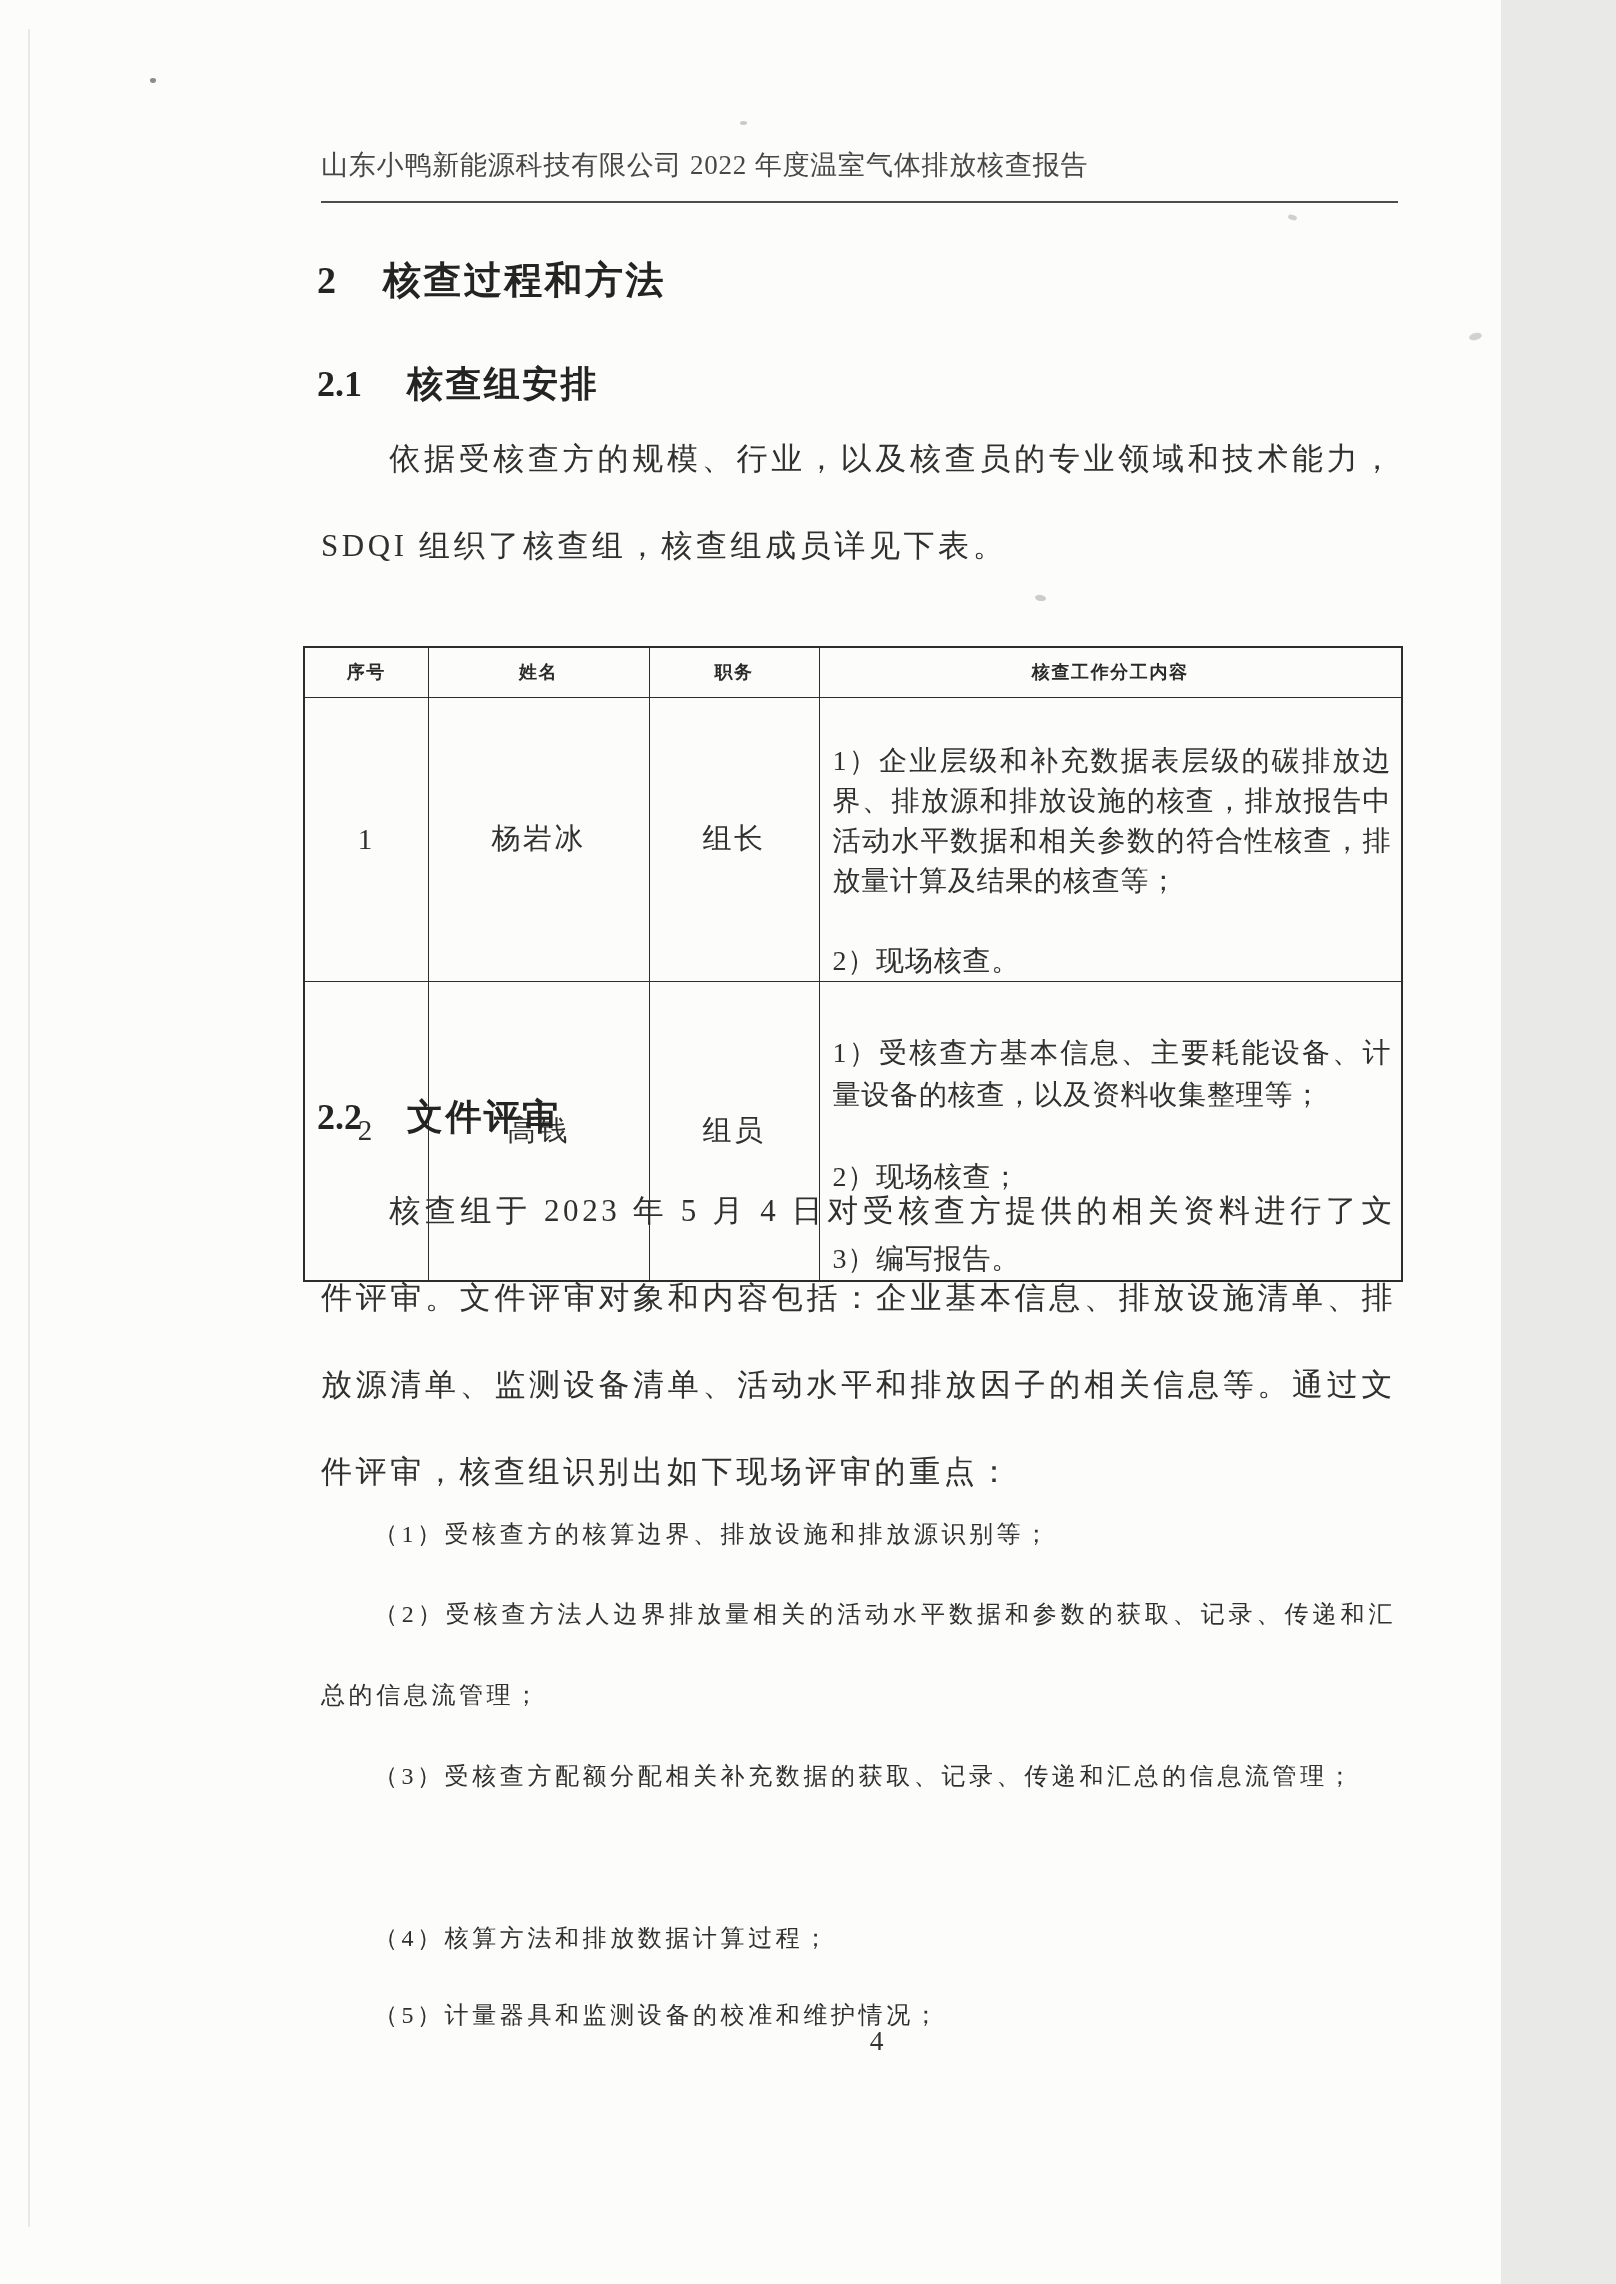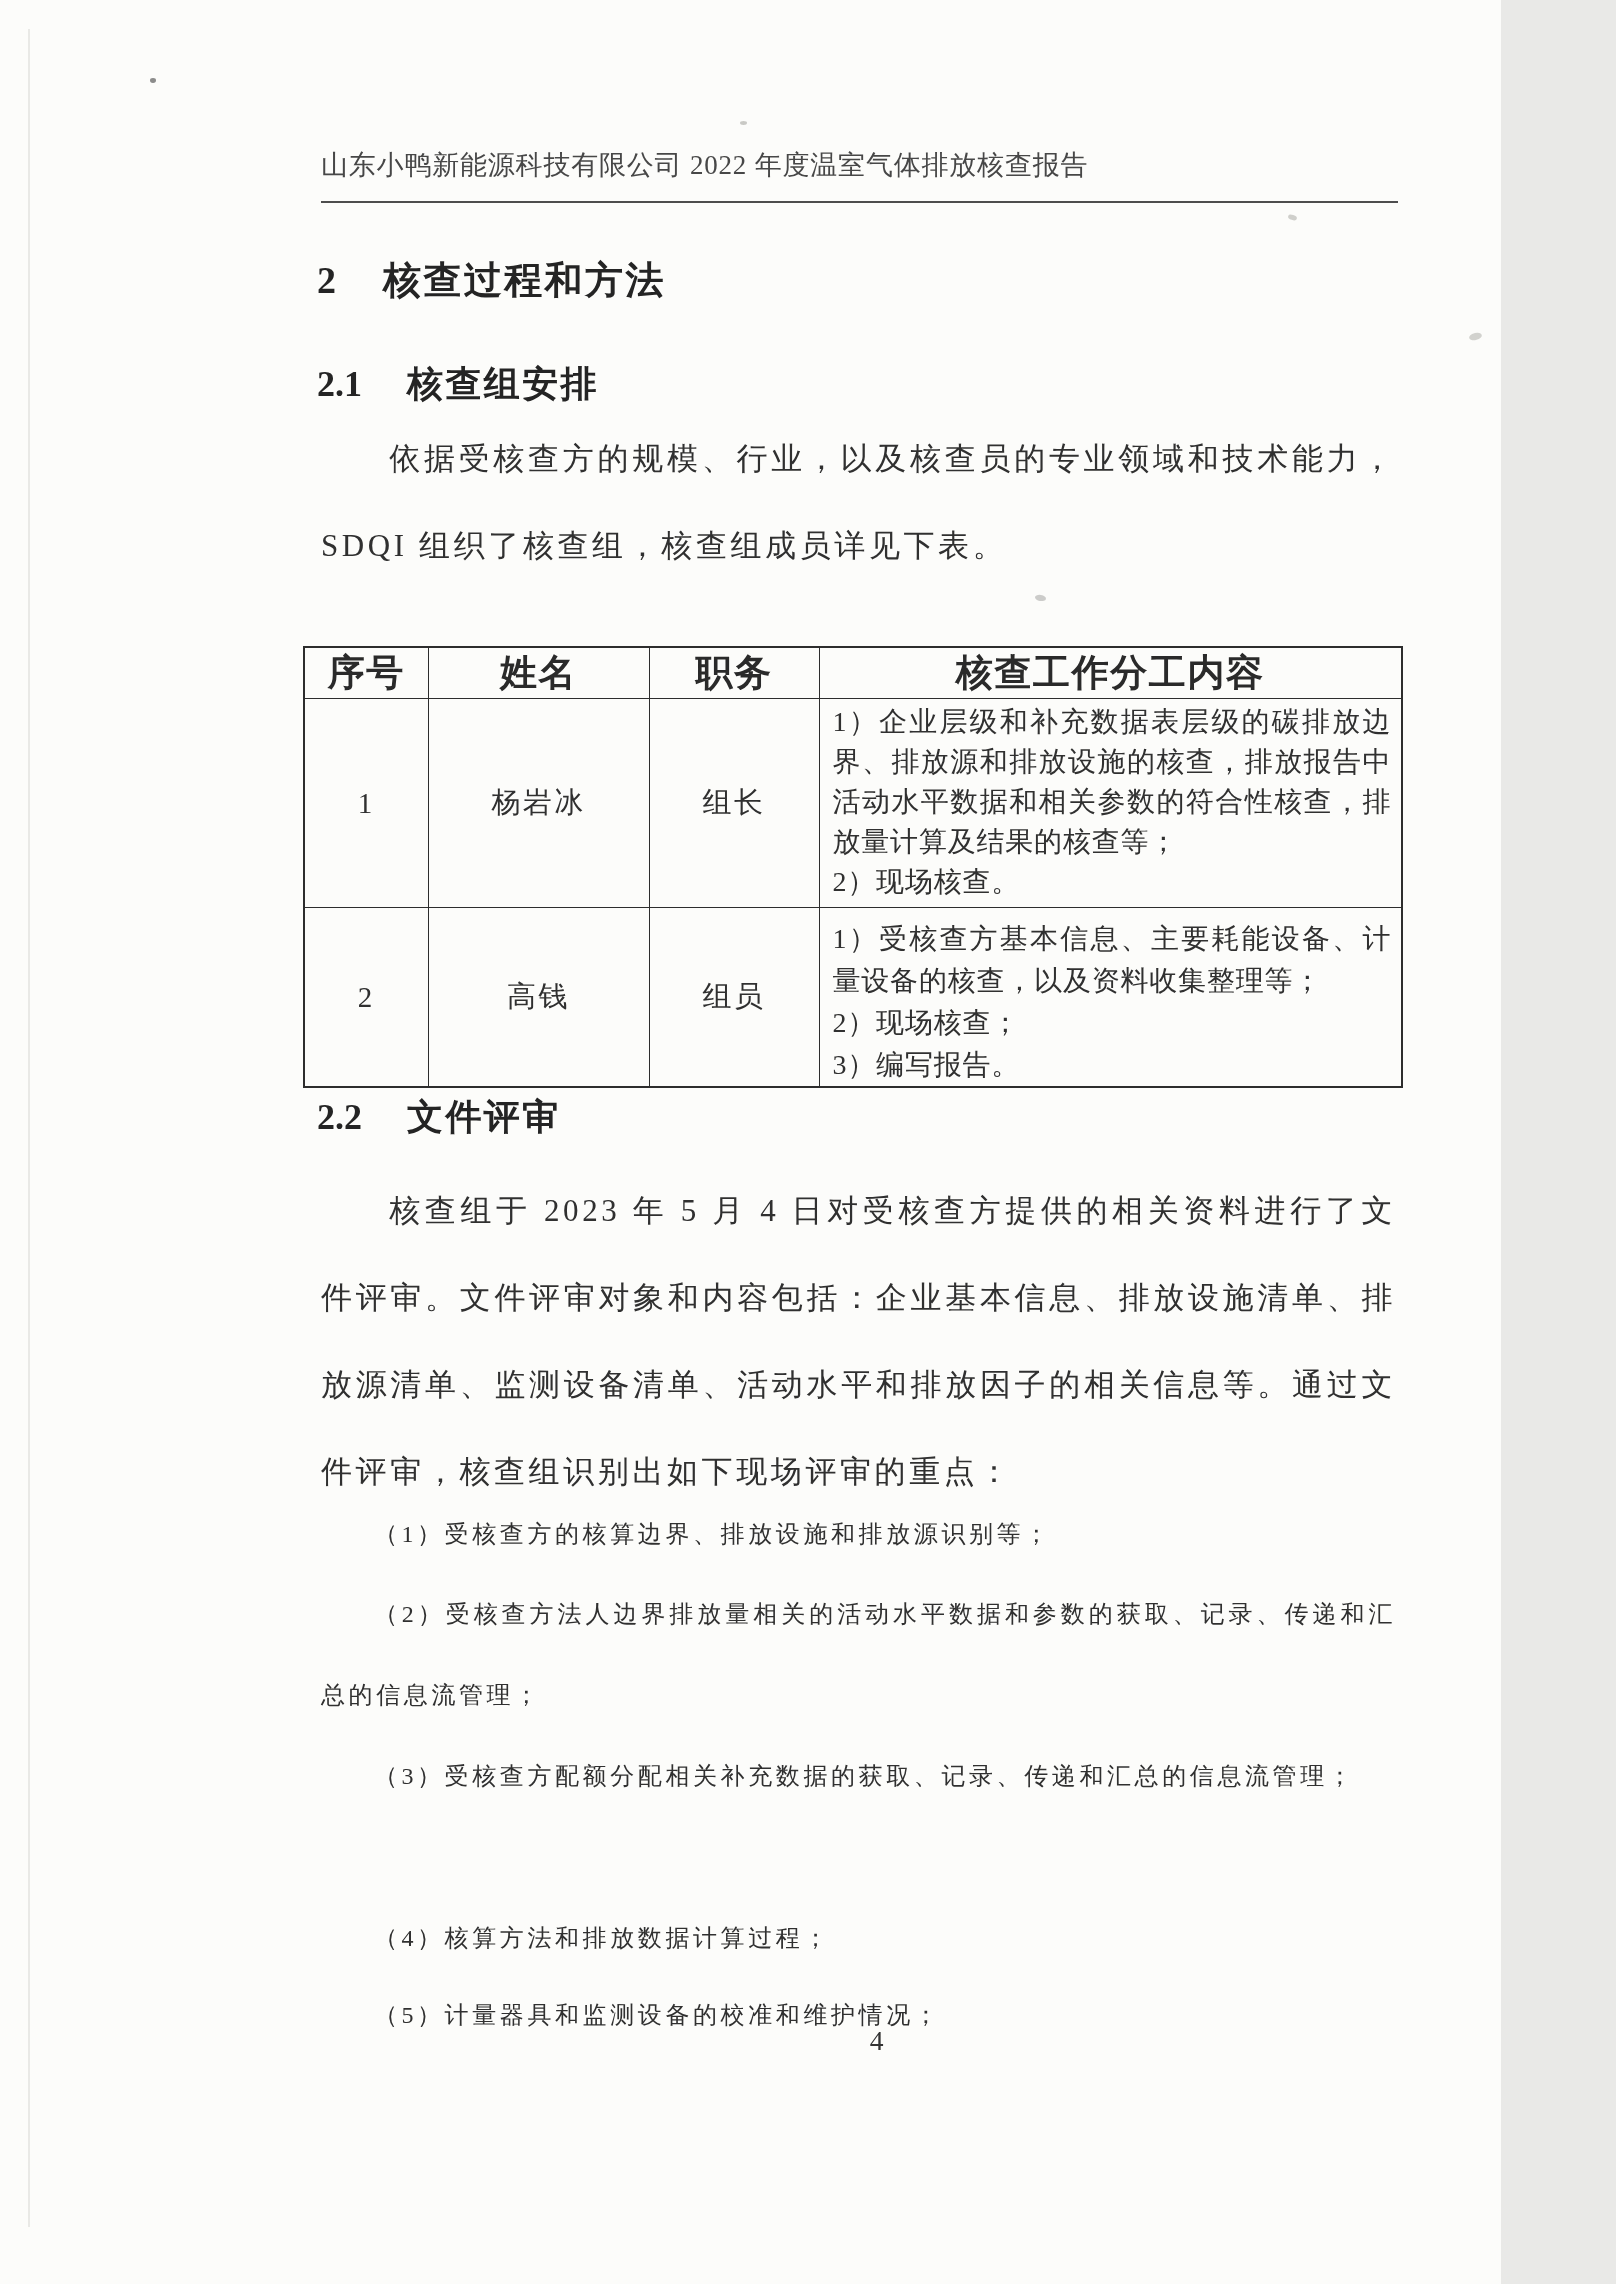--- a/index.html
+++ b/index.html
@@ -55,31 +55,31 @@
     position:absolute;left:303px;top:591px;width:1098px;
     text-align:center;font-weight:bold;font-size:32px;letter-spacing:1.6px;color:#2a2a2a;
   }
   table.members{
     position:absolute;left:303px;top:646px;width:1098px;
     border-collapse:collapse;table-layout:fixed;
     border:2.4px solid #2d2d2d;
   }
   table.members th,table.members td{border:1.6px solid #2d2d2d;padding:0;}
   table.members th{
-    font-size:37px;font-weight:bold;letter-spacing:1.6px;text-align:center;color:#2a2a2a;
+    font-size:18px;font-weight:bold;letter-spacing:1.6px;text-align:center;color:#2a2a2a;
   }
   tr.row-header{height:50px;}
   tr.row-1{height:209px;}
   tr.row-2{height:174px;}
   td.c-center{text-align:center;vertical-align:middle;font-size:29px;letter-spacing:2.4px;color:#303030;}
   td.c-duties{vertical-align:top;}
   .duties-wrap{padding:3.2px 9.7px 0 13px;font-size:28px;color:#303030;}
   tr.row-1 .duties-wrap{line-height:40px;}
   tr.row-2 .duties-wrap{line-height:42px;padding-top:10px;}
-  .duty-line{text-align:justify;letter-spacing:0.8px;}
+  .duty-line{text-align:justify;letter-spacing:0.8px;margin-top:40px;}
   
   .page-num{
     position:absolute;left:339px;top:2025px;width:1075px;
     text-align:center;font-size:27.5px;color:#333;
   }
 </style>
 </head>
 <body>
 
 <div class="page">

